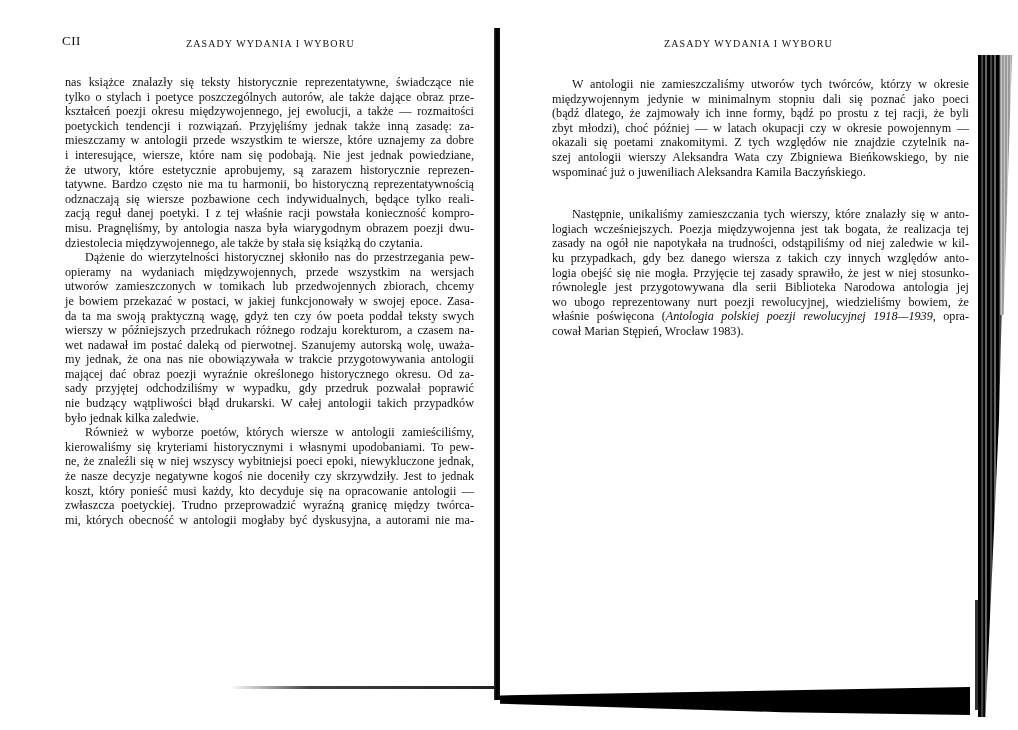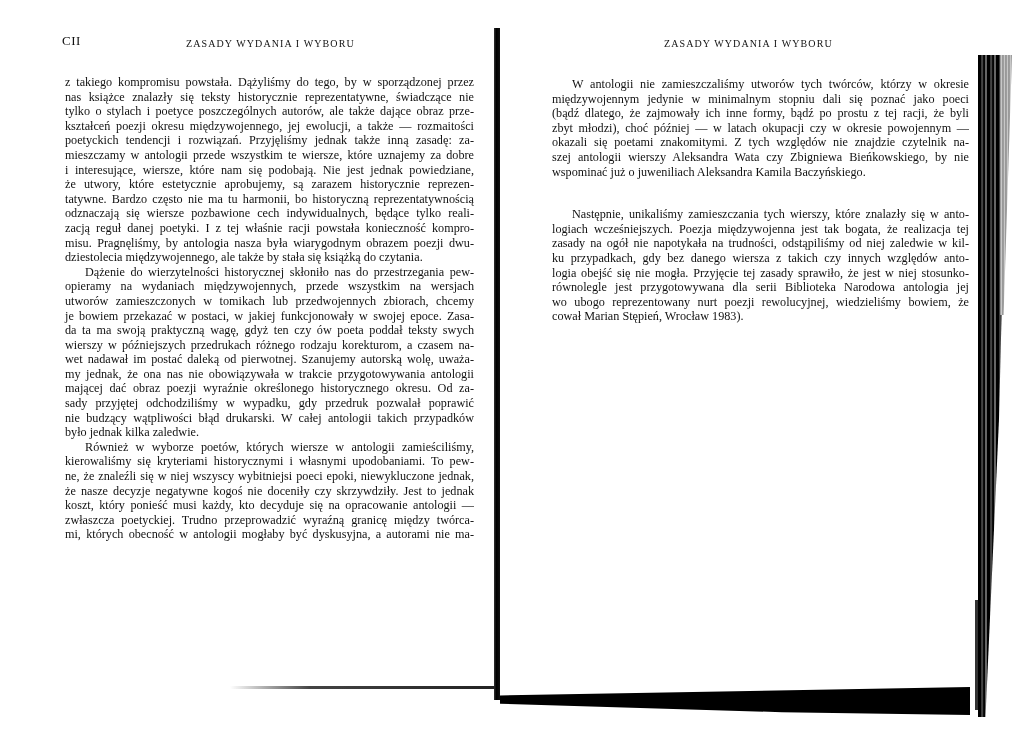--- a/index.html
+++ b/index.html
@@ -62,21 +62,20 @@
 <div class="bottom-shadow"></div>
 <div class="right-edge"></div>
 <div class="right-edge-light"></div>
 <div class="vline-right"></div>
 
 <div class="page page-left">
   <div class="folio">CII</div>
   <div class="running-head">ZASADY WYDANIA I WYBORU</div>
   <div class="text" id="left-text">
       <p>
-        <span class="line">z takiego kompromisu powstała. Dążyliśmy do tego, by w sporządzonej przez</span>
         <span class="line">nas książce znalazły się teksty historycznie reprezentatywne, świadczące nie</span>
         <span class="line">tylko o stylach i poetyce poszczególnych autorów, ale także dające obraz prze-</span>
         <span class="line">kształceń poezji okresu międzywojennego, jej ewolucji, a także — rozmaitości</span>
         <span class="line">poetyckich tendencji i rozwiązań. Przyjęliśmy jednak także inną zasadę: za-</span>
         <span class="line">mieszczamy w antologii przede wszystkim te wiersze, które uznajemy za dobre</span>
         <span class="line">i interesujące, wiersze, które nam się podobają. Nie jest jednak powiedziane,</span>
         <span class="line">że utwory, które estetycznie aprobujemy, są zarazem historycznie reprezen-</span>
         <span class="line">tatywne. Bardzo często nie ma tu harmonii, bo historyczną reprezentatywnością</span>
         <span class="line">odznaczają się wiersze pozbawione cech indywidualnych, będące tylko reali-</span>
         <span class="line">zacją reguł danej poetyki. I z tej właśnie racji powstała konieczność kompro-</span>
@@ -122,16 +121,17 @@
         <span class="line last">wspominać już o juweniliach Aleksandra Kamila Baczyńskiego.</span>
       </p>
       <p>
         <span class="line" style="padding-left: 20px; margin-top: 28px;">Następnie, unikaliśmy zamieszczania tych wierszy, które znalazły się w anto-</span>
         <span class="line">logiach wcześniejszych. Poezja międzywojenna jest tak bogata, że realizacja tej</span>
         <span class="line">zasady na ogół nie napotykała na trudności, odstąpiliśmy od niej zaledwie w kil-</span>
         <span class="line">ku przypadkach, gdy bez danego wiersza z takich czy innych względów anto-</span>
         <span class="line">logia obejść się nie mogła. Przyjęcie tej zasady sprawiło, że jest w niej stosunko-</span>
         <span class="line">równolegle jest przygotowywana dla serii Biblioteka Narodowa antologia jej</span>
         <span class="line">wo ubogo reprezentowany nurt poezji rewolucyjnej, wiedzieliśmy bowiem, że</span>
+        <span class="line">właśnie poświęcona (<i>Antologia polskiej poezji rewolucyjnej 1918—1939</i>, opra-</span>
         <span class="line last">cował Marian Stępień, Wrocław 1983).</span>
       </p>
     </div>
 </div>
 
 </body></html>

